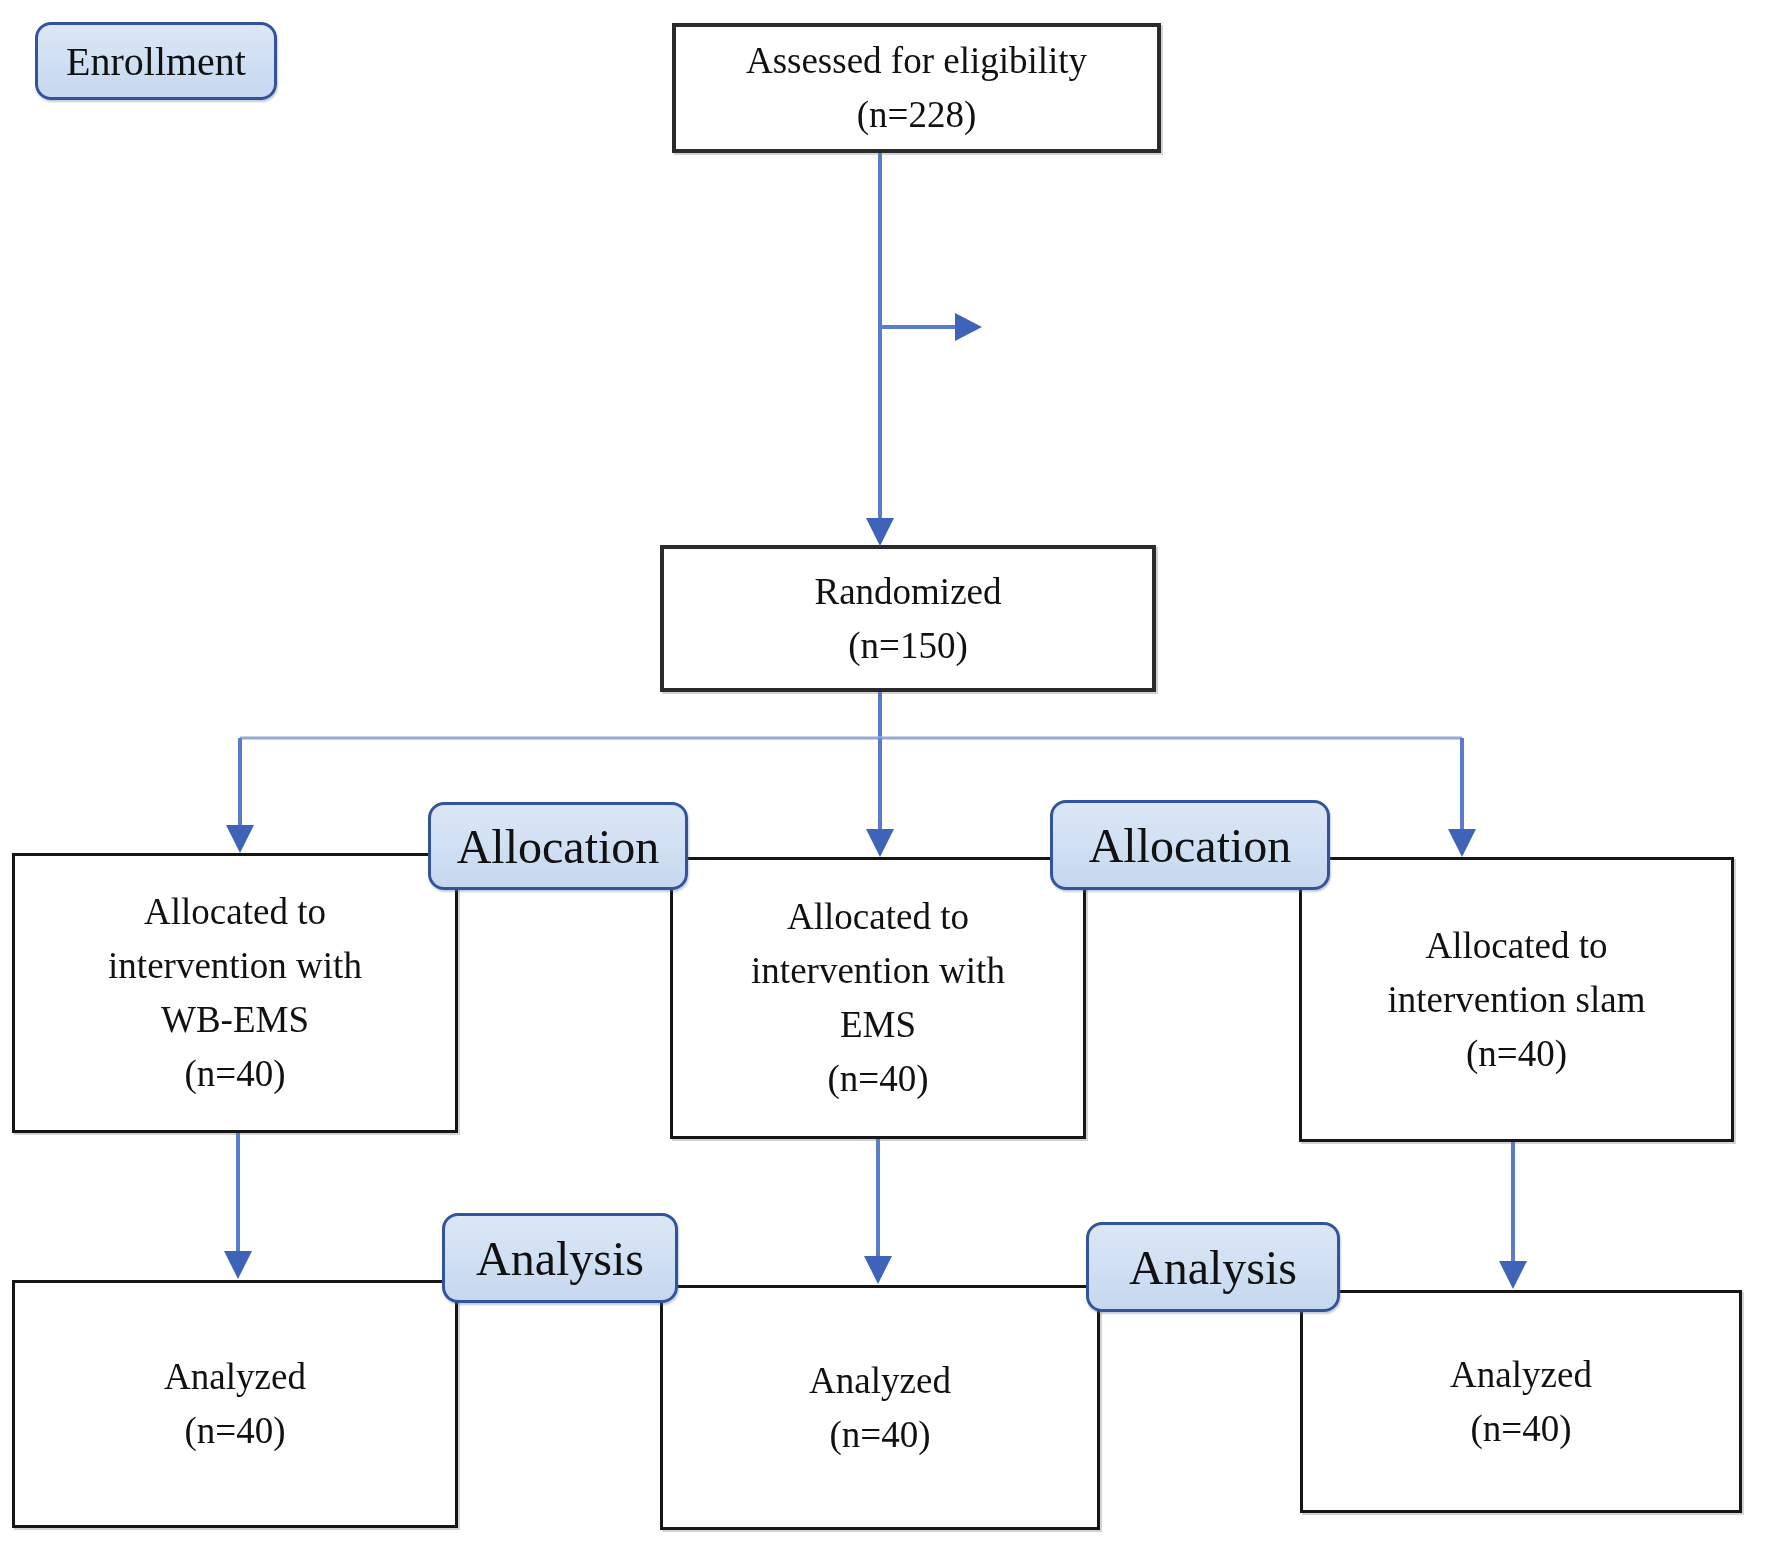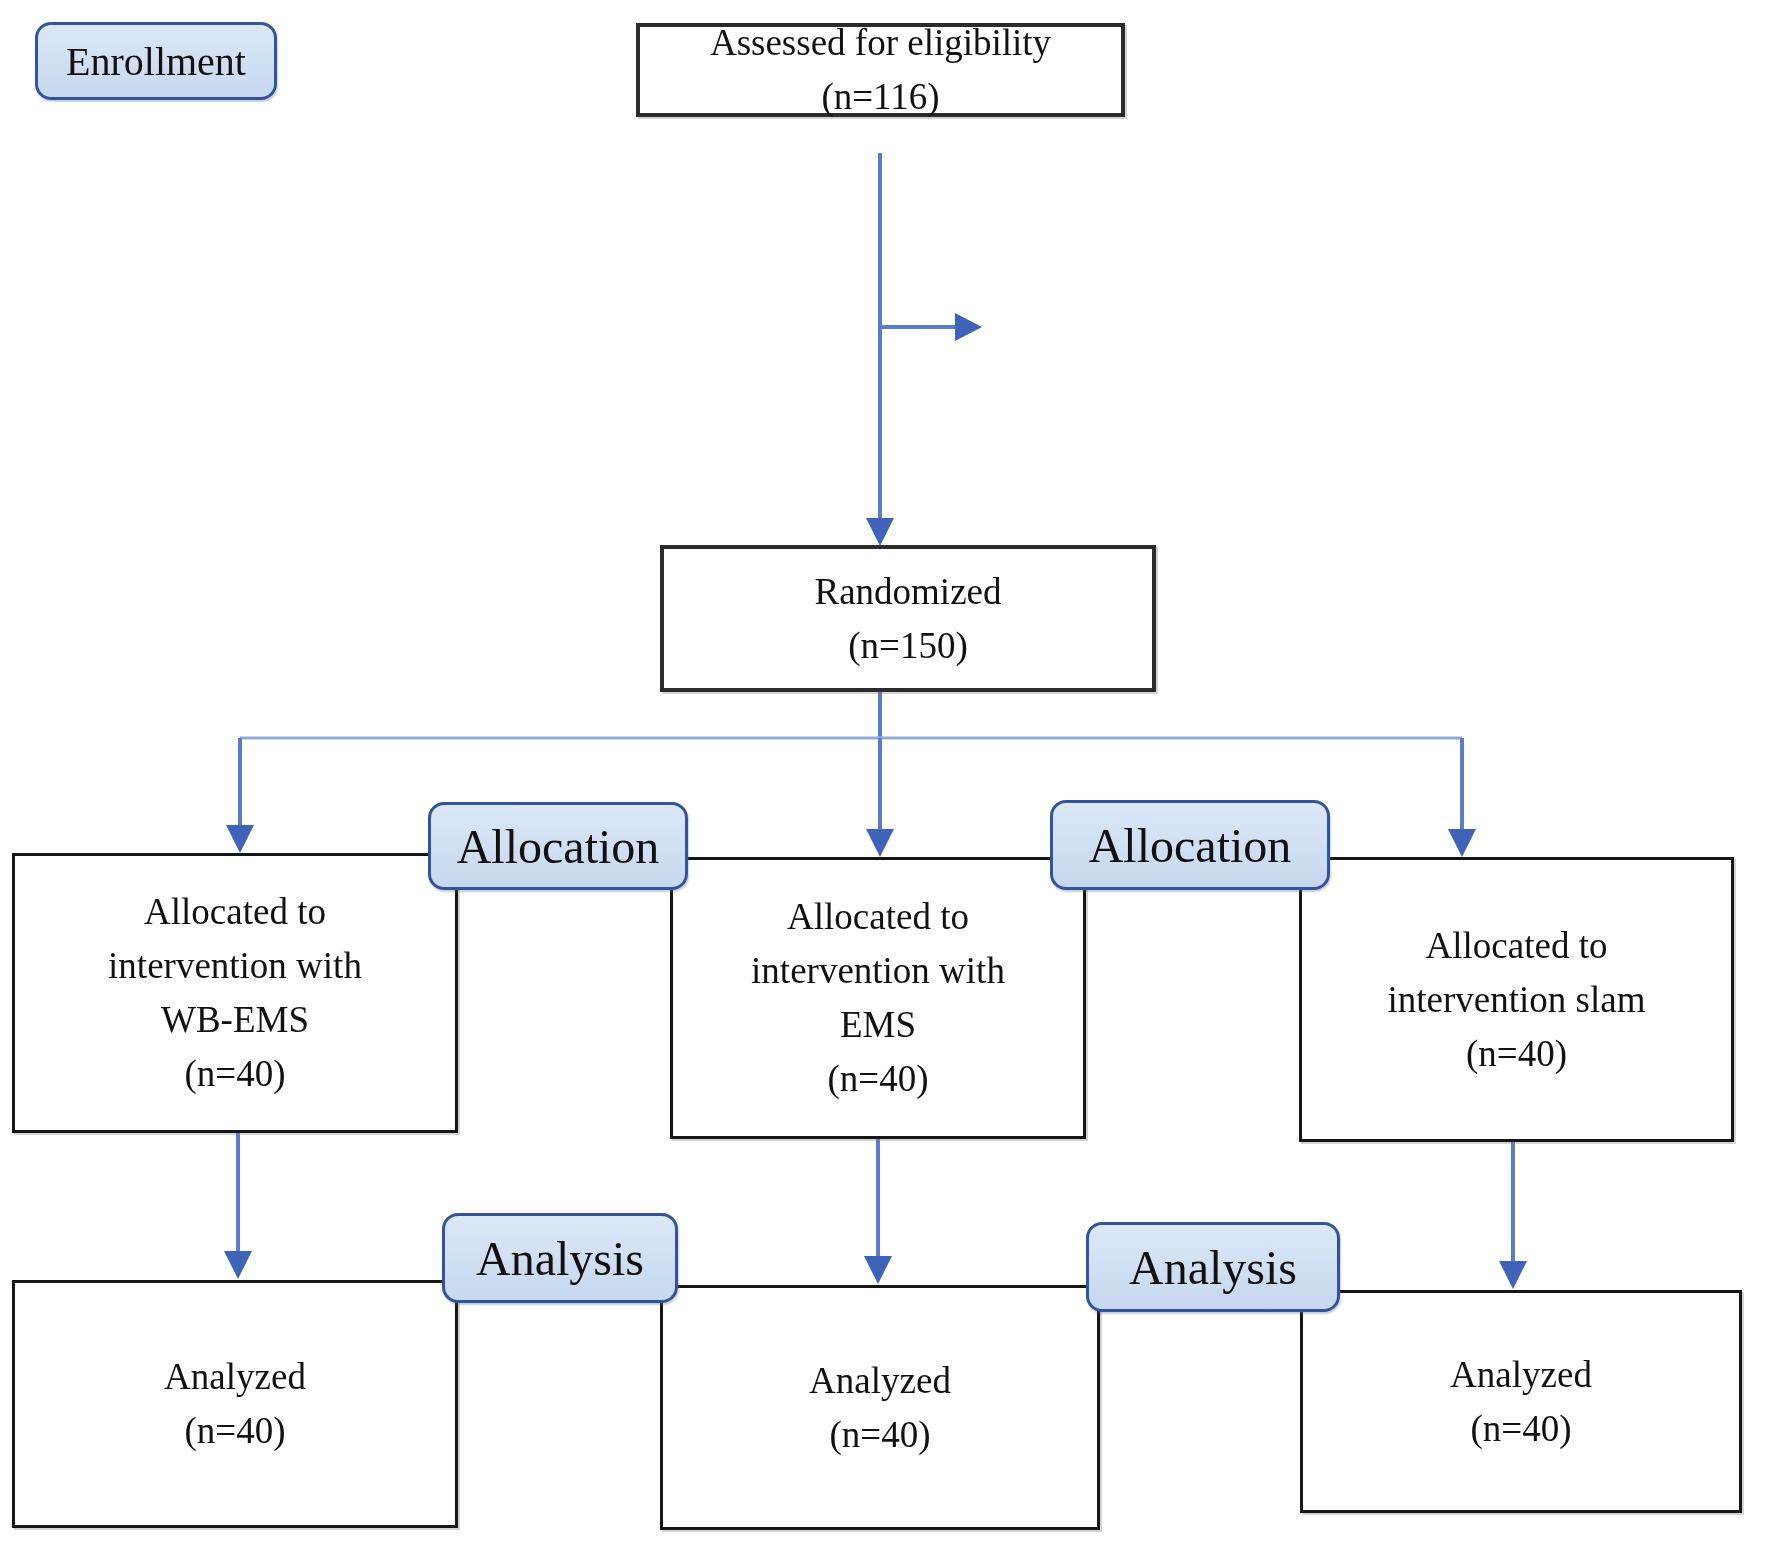--- a/index.html
+++ b/index.html
@@ -116,23 +116,23 @@
   </div>
 
   <div class="pill" style="left:442px; top:1213px; width:236px; height:90px;">
     <span>Analysis</span>
   </div>
 
   <div class="pill" style="left:1086px; top:1222px; width:254px; height:90px;">
     <span>Analysis</span>
   </div>
 
-  <div class="box" style="left:636px; top:23px; width:489px; height:94px;">
+  <div class="box" style="left:672px; top:23px; width:489px; height:130px;">
     <div class="bline">Assessed for eligibility</div>
-    <div class="bline">(n=116)</div>
+    <div class="bline">(n=228)</div>
   </div>
 
 
   <div class="box" style="left:660px; top:545px; width:496px; height:147px;">
     <div class="bline">Randomized</div>
     <div class="bline">(n=150)</div>
   </div>
 
   <div class="box thin" style="left:12px; top:853px; width:446px; height:280px;">
     <div class="bline">Allocated to</div>

